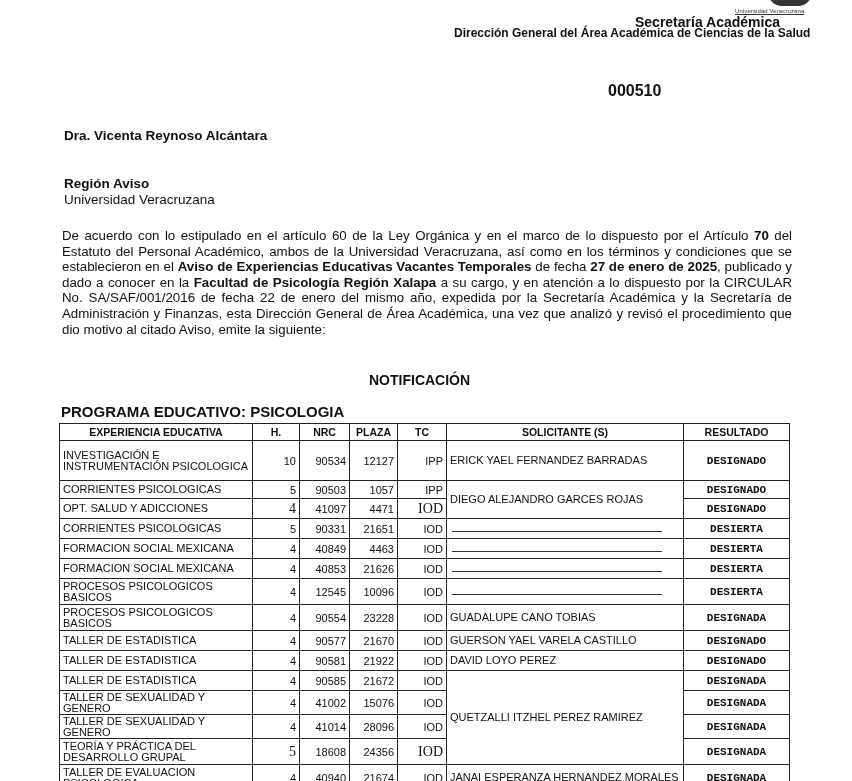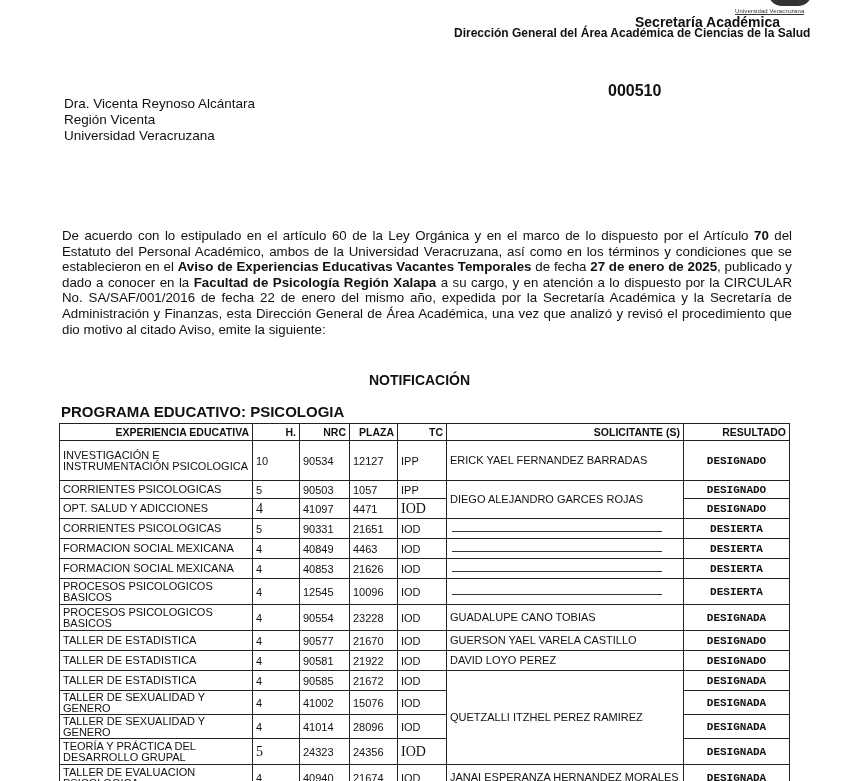--- a/index.html
+++ b/index.html
@@ -20,59 +20,59 @@
   }
   .header-dir {
     position: absolute; left: 430px; top: 26px; font-size: 12px; font-weight: bold; padding-left: 24px;
   }
   .folio {
     position: absolute; left: 608px; top: 82px; font-size: 16px; font-weight: bold;
   }
   .recipient {
     position: absolute; left: 64px; top: 96px; font-size: 13.5px; line-height: 16px;
   }
-  .recipient .b { font-weight: normal; }
+  .recipient .b { font-weight: bold; margin-top: 32px; }
   .body-text {
     position: absolute; left: 62px; top: 228px; width: 730px;
     font-size: 13.3px; line-height: 15.6px; text-align: justify;
   }
   .body-text b { font-weight: bold; }
   .notif {
     position: absolute; left: 369px; top: 372px; font-size: 14px; font-weight: bold; text-align: right;
   }
   .programa {
     position: absolute; left: 61px; top: 403px; font-size: 15px; font-weight: bold;
   }
   table.ee {
     position: absolute; left: 59px; top: 423px; border-collapse: collapse;
     font-size: 11px; table-layout: fixed;
   }
   table.ee td, table.ee th {
     border: 1px solid #222; padding: 0 3px; vertical-align: middle; overflow: hidden;
   }
-  table.ee th { font-weight: bold; font-size: 10.5px; height: 16px; text-align: right; }
-  table.ee td.c { text-align: left; }
+  table.ee th { font-weight: bold; font-size: 10.5px; height: 16px; text-align: center; }
+  table.ee td.c { text-align: right; }
   table.ee td.l { text-align: left; line-height: 11px; }
   table.ee td.res { text-align: center; font-weight: bold; font-size: 11px; font-family: Liberation Mono, monospace; }
   td.serif { font-family: "Liberation Serif", serif; font-size: 14px !important; }
   .dash { display: block; border-bottom: 1px solid #333; width: 210px; margin: 6px 0 0 2px; }
 </style>
 </head>
 <body>
 
 <div class="logo"></div>
 <div class="univ-small">Universidad Veracruzana</div>
 <div class="header-sec">Secretaría Académica</div>
 <div class="header-dir">Dirección General del Área Académica de Ciencias de la Salud</div>
 
 <div class="folio">000510</div>
 
 <div class="recipient">
   <div class="b">Dra. Vicenta Reynoso Alcántara</div>
-  <div class="b">Región Vicenta</div>
+  <div class="b">Región Aviso</div>
   <div>Universidad Veracruzana</div>
 </div>
 
 <div class="body-text"><span>De acuerdo con lo estipulado en el artículo 60 de la Ley Orgánica y en el marco de lo dispuesto por el Artículo </span><b>70</b><span> del Estatuto del Personal Académico, ambos de la Universidad Veracruzana, así como en los términos y condiciones que se establecieron en el </span><b>Aviso de Experiencias Educativas Vacantes Temporales</b><span> de fecha </span><b>27 de enero de 2025</b><span>, publicado y dado a conocer en la </span><b>Facultad de Psicología Región Xalapa</b><span> a su cargo, y en atención a lo dispuesto por la CIRCULAR No. SA/SAF/001/2016 de fecha 22 de enero del mismo año, expedida por la Secretaría Académica y la Secretaría de Administración y Finanzas, esta Dirección General de Área Académica, una vez que analizó y revisó el procedimiento que dio motivo al citado Aviso, emite la siguiente:</span></div>
 
 <div class="notif">NOTIFICACIÓN</div>
 <div class="programa">PROGRAMA EDUCATIVO: PSICOLOGIA</div>
 
 <table class="ee">
   <colgroup>
@@ -214,21 +214,21 @@
       <td class="l">TALLER DE SEXUALIDAD Y GENERO</td>
       <td class="c">4</td>
       <td class="c">41014</td>
       <td class="c">28096</td>
       <td class="c">IOD</td>
       <td class="res">DESIGNADA</td>
     </tr>
     <tr style="height:26px">
       <td class="l">TEORÍA Y PRÁCTICA DEL DESARROLLO GRUPAL</td>
       <td class="c serif">5</td>
-      <td class="c">24323</td>
+      <td class="c">18608</td>
       <td class="c">24356</td>
       <td class="c serif">IOD</td>
       <td class="res">DESIGNADA</td>
     </tr>
     <tr style="height:26px">
       <td class="l">TALLER DE EVALUACION PSICOLOGICA</td>
       <td class="c">4</td>
       <td class="c">40940</td>
       <td class="c">21674</td>
       <td class="c">IOD</td>

